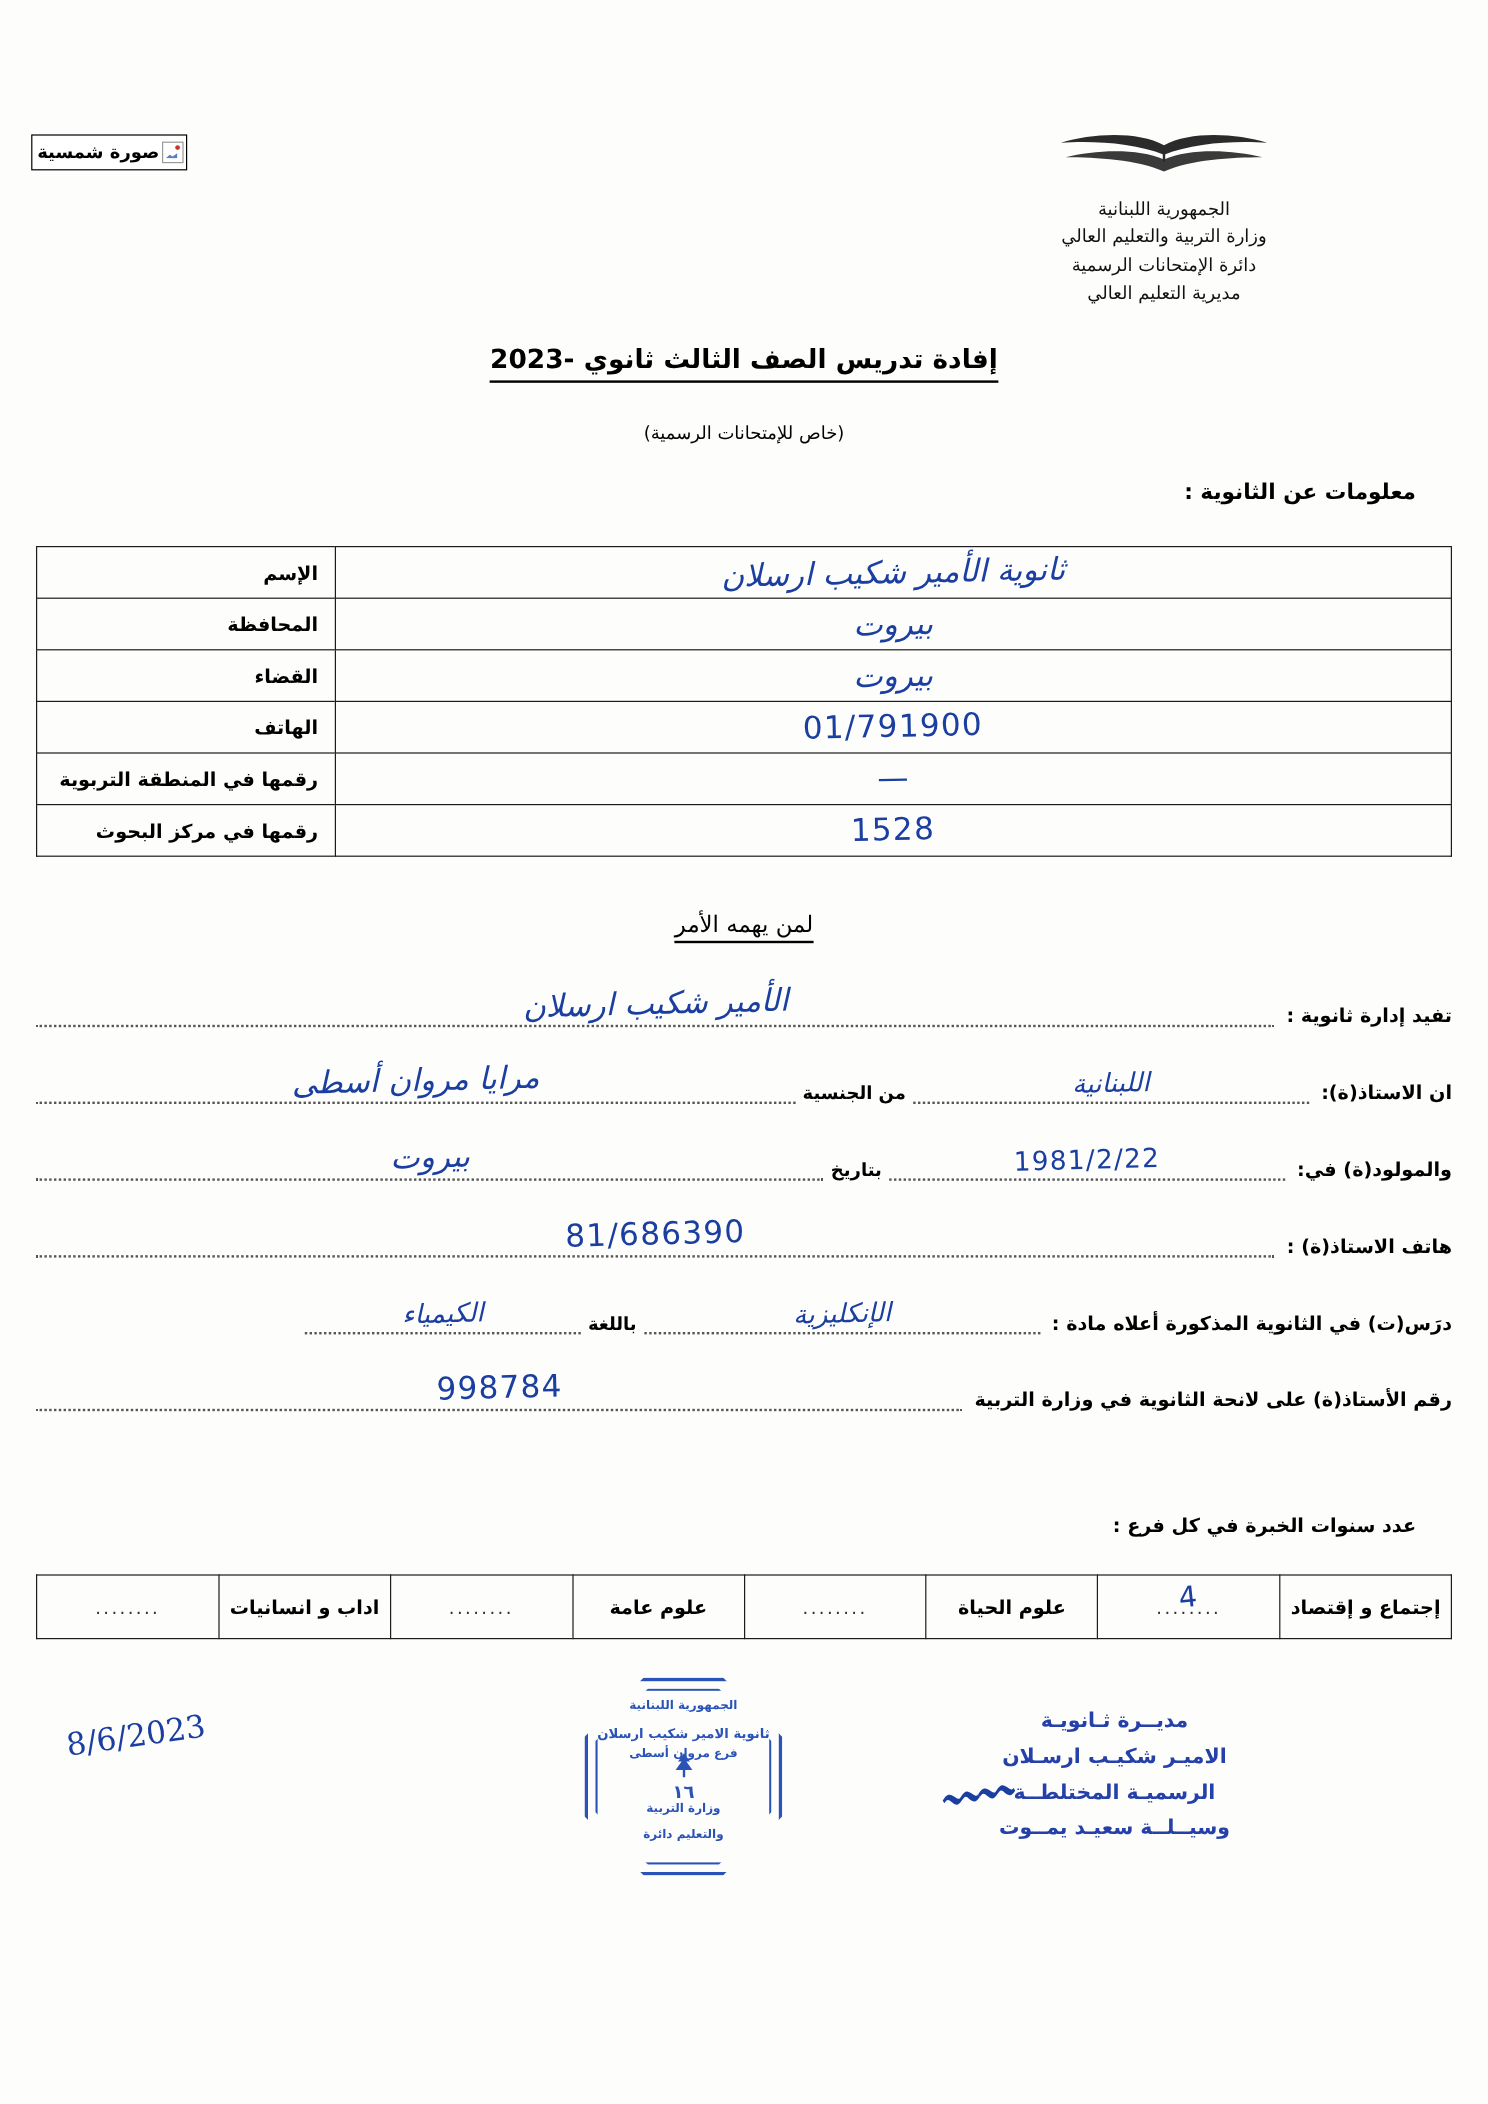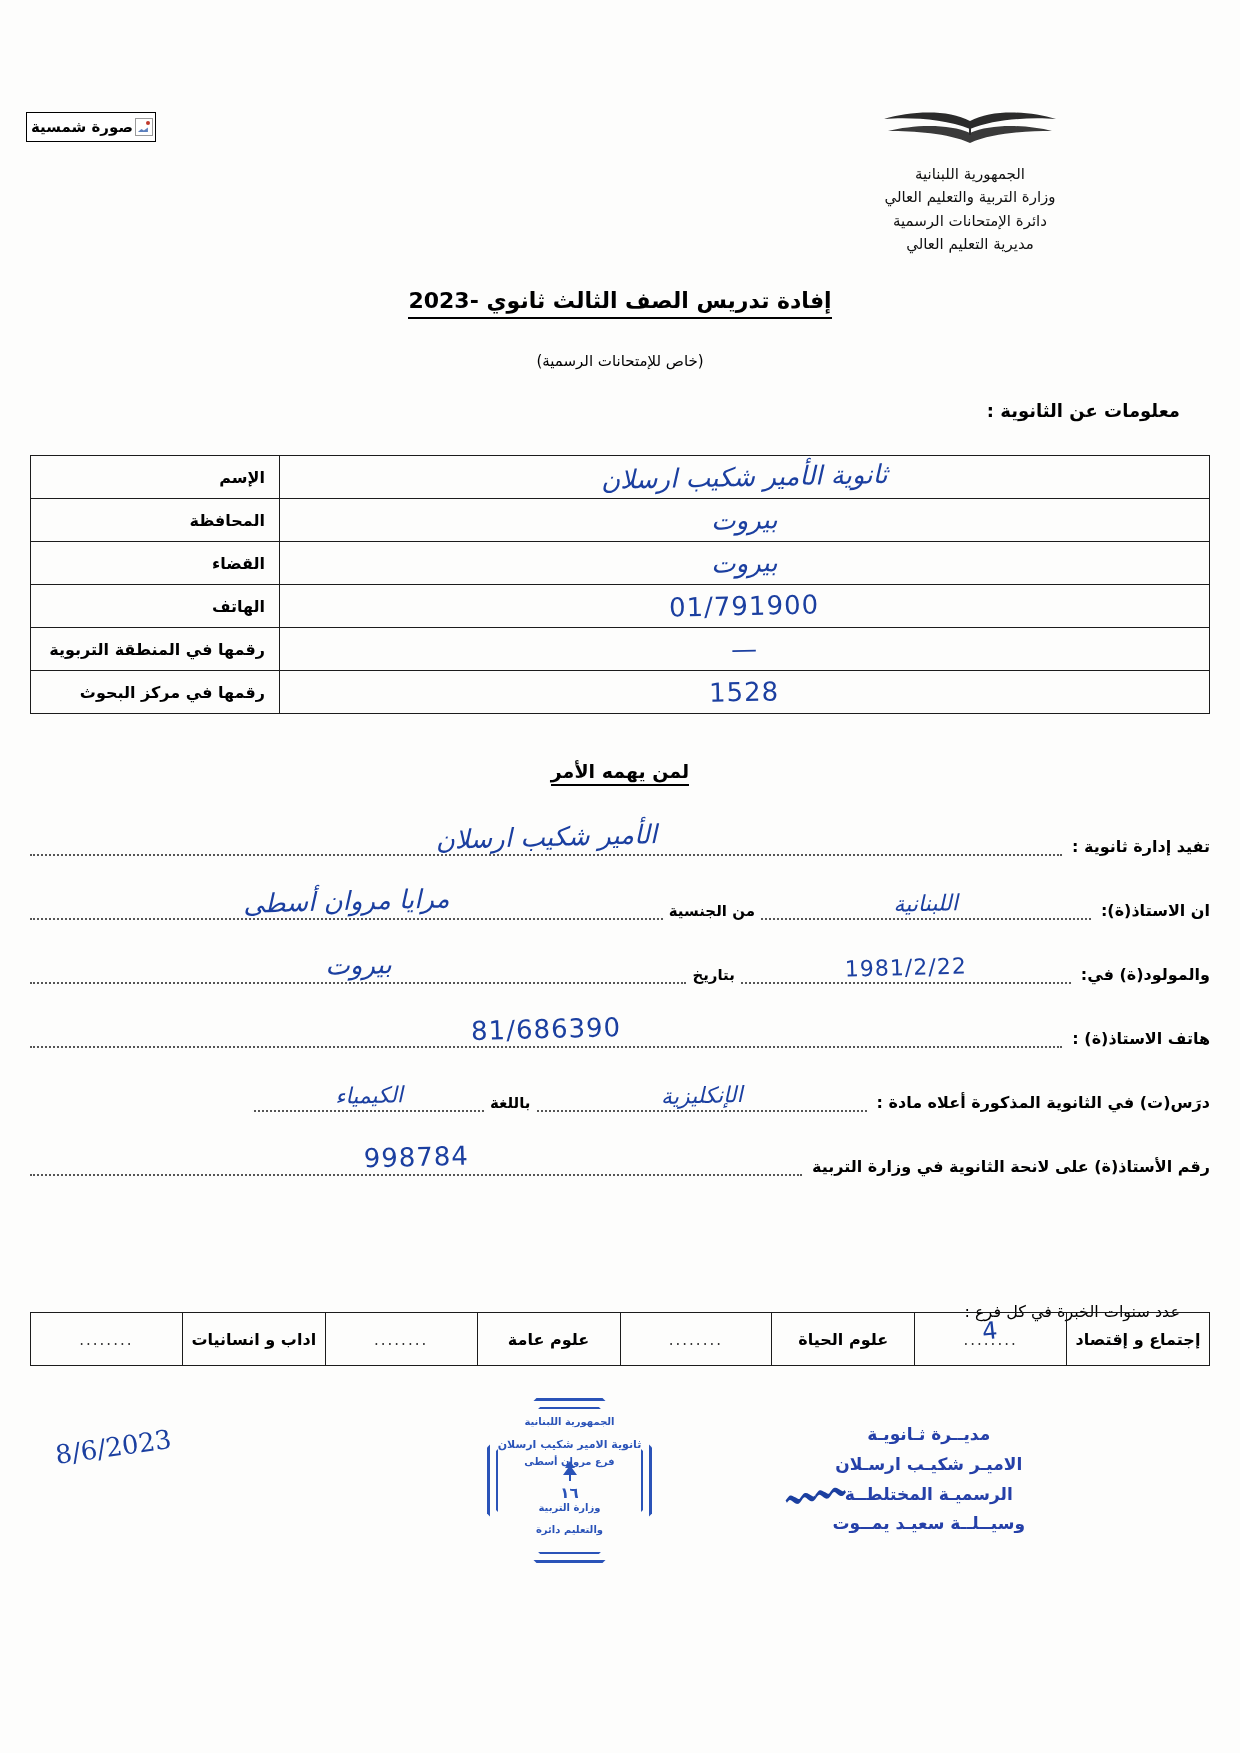--- a/index.html
+++ b/index.html
@@ -150,21 +150,21 @@
   .hw.small { font-size: 22px; }
   .hw.num   { font-style: normal; font-family: "DejaVu Sans", sans-serif; }
 
   
   .concern {
     position: absolute;
     top: 760px;
     left: 0; right: 0;
     text-align: center;
     font-size: 19px;
-    font-weight: bold;
+    font-weight: normal;
   }
   .concern span { border-bottom: 2px solid #000; padding-bottom: 2px; }
 
   
   .rows {
     position: absolute;
     top: 826px;
     right: 30px;
     width: 1180px;
   }
@@ -204,22 +204,21 @@
     flex: none;
   }
   .row .fill.short { max-width: 230px; flex: none; width: 230px; }
   .row .fill.medium { max-width: 330px; flex: none; width: 330px; }
 
   .exp-label {
     position: absolute;
     top: 1262px;
     right: 60px;
     font-size: 16px;
-    font-weight: normal;
-    margin-top: 40px;
+    font-weight: bold;
   }
 
   
   table.exp {
     position: absolute;
     top: 1312px;
     right: 30px;
     width: 1180px;
     border-collapse: collapse;
     table-layout: fixed;

